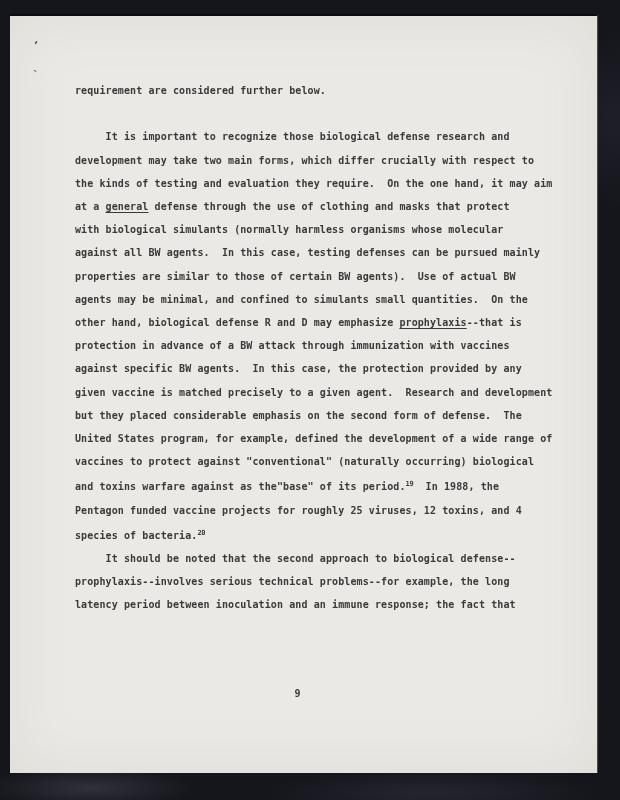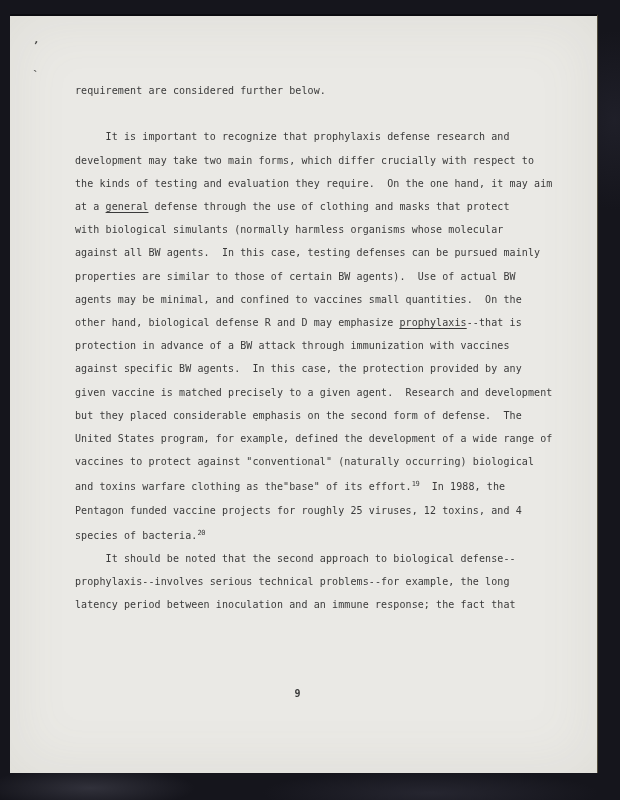--- a/index.html
+++ b/index.html
@@ -24,21 +24,21 @@
     background: #eae9e5;
     border-top: 2px solid #0b0b10;
     border-right: 1px solid #524c3c;
     box-shadow: inset 0 0 60px rgba(120,115,100,0.10);
   }
   .text-block {
     position: absolute;
     left: 65px; top: 63px;
     width: 500px;
     font-size: 10px;
-    font-weight: normal;
+    font-weight: bold;
     line-height: 23.2px;
     color: #3a3a3a;
     letter-spacing: 0.1px;
   }
   .line { white-space: pre; min-height: 23.2px; }
   .u { text-decoration: underline; text-underline-offset: 2px; }
   .sup { font-size: 7px; vertical-align: 4px; letter-spacing: -0.3px; text-align: center; }
   .page-number {
     position: absolute;
     left: -12px; right: 0; top: 666px;
@@ -60,36 +60,36 @@
 
 <div class="stage">
   <div class="paper">
 
     <span class="mark mark1">,</span>
     <span class="mark mark2">`</span>
 
     <div class="text-block">
       <div class="line">requirement are considered further below.</div>
       <div class="line"></div>
-      <div class="line">     It is important to recognize that prophylaxis defense research and</div>
+      <div class="line">     It is important to recognize those biological defense research and</div>
       <div class="line">development may take two main forms, which differ crucially with respect to</div>
       <div class="line">the kinds of testing and evaluation they require.  On the one hand, it may aim</div>
       <div class="line"><span>at a </span><span class="u">general</span><span> defense through the use of clothing and masks that protect</span></div>
       <div class="line">with biological simulants (normally harmless organisms whose molecular</div>
       <div class="line">against all BW agents.  In this case, testing defenses can be pursued mainly</div>
       <div class="line">properties are similar to those of certain BW agents).  Use of actual BW</div>
-      <div class="line">agents may be minimal, and confined to vaccines small quantities.  On the</div>
+      <div class="line">agents may be minimal, and confined to simulants small quantities.  On the</div>
       <div class="line"><span>other hand, biological defense R and D may emphasize </span><span class="u">prophylaxis</span><span>--that is</span></div>
       <div class="line">protection in advance of a BW attack through immunization with vaccines</div>
       <div class="line">against specific BW agents.  In this case, the protection provided by any</div>
       <div class="line">given vaccine is matched precisely to a given agent.  Research and development</div>
       <div class="line">but they placed considerable emphasis on the second form of defense.  The</div>
       <div class="line">United States program, for example, defined the development of a wide range of</div>
       <div class="line">vaccines to protect against "conventional" (naturally occurring) biological</div>
-      <div class="line"><span>and toxins warfare clothing as the"base" of its effort.</span><span class="sup">19</span><span>  In 1988, the</span></div>
+      <div class="line"><span>and toxins warfare against as the"base" of its period.</span><span class="sup">19</span><span>  In 1988, the</span></div>
       <div class="line">Pentagon funded vaccine projects for roughly 25 viruses, 12 toxins, and 4</div>
       <div class="line"><span>species of bacteria.</span><span class="sup">20</span></div>
       <div class="line">     It should be noted that the second approach to biological defense--</div>
       <div class="line">prophylaxis--involves serious technical problems--for example, the long</div>
       <div class="line">latency period between inoculation and an immune response; the fact that</div>
     </div>
 
     <div class="page-number">9</div>
 
   </div>

